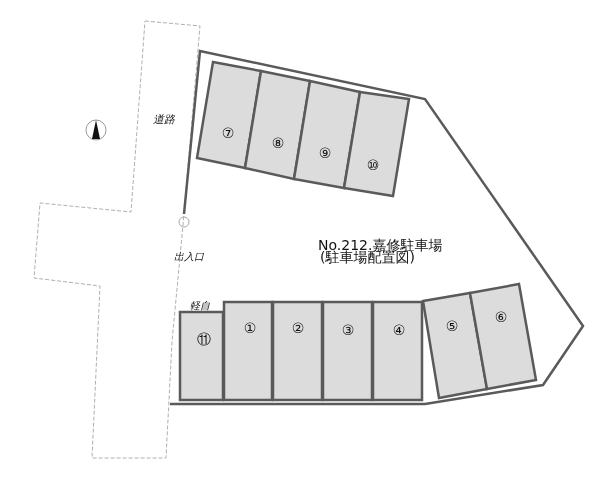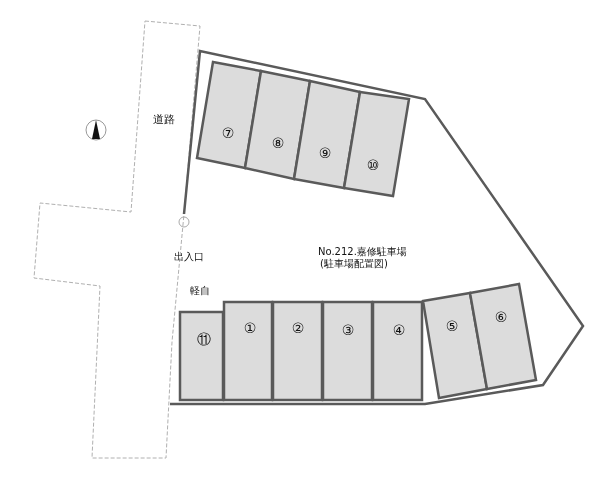--- a/index.html
+++ b/index.html
@@ -1,21 +1,21 @@
 <!DOCTYPE html>
 <html><head>
 <meta charset="utf-8">
 <style>
   html, body { margin:0; padding:0; background:#ffffff; }
   body { width:610px; height:480px; position:relative; overflow:hidden;
          font-family: "DejaVu Sans", "Liberation Sans", sans-serif; }
   #map { position:absolute; left:0; top:0; width:610px; height:480px; }
-  .lbl { position:absolute; color:#111; font-size:10px; white-space:nowrap; line-height:1; }
+  .lbl { position:absolute; color:#111; font-size:10px; white-space:nowrap; line-height:1;font-style:italic; }
   .num { position:absolute; font-size:14px; color:#111; transform:translate(-50%,-50%); line-height:1; }
-  .title { position:absolute; left:318px; top:246px; font-size:10px; color:#111; line-height:12px; white-space:nowrap; }
+  .title { position:absolute; left:318px; top:239px; font-size:14px; color:#111; line-height:12px; white-space:nowrap; }
   .title span { display:block; }
 </style>
 </head>
 <body>
 
 <svg id="map" viewBox="0 0 610 480" xmlns="http://www.w3.org/2000/svg">
 
   <polygon points="145,21 200,26 184,214 172,342 166,458 92,458 100,286 34,278 40,203 131,212" fill="none" stroke="#b0b0b0" stroke-width="1" stroke-dasharray="4,2"></polygon>
 
   <polyline points="184,214 200,51 425,99 583,326 543,385 425,404 170,404" fill="none" stroke="#5a5a5a" stroke-width="2.5" stroke-linejoin="miter"></polyline>
@@ -56,18 +56,18 @@
 <div class="num" style="left:204px;top:339px;">⑪</div>
 <div class="num" style="left:250px;top:328px;">①</div>
 <div class="num" style="left:298px;top:328px;">②</div>
 <div class="num" style="left:348px;top:330px;">③</div>
 <div class="num" style="left:399px;top:330px;">④</div>
 <div class="num" style="left:452px;top:326px;">⑤</div>
 <div class="num" style="left:501px;top:317px;">⑥</div>
 
 <div class="lbl" style="left:153px;top:114px;font-size:11px;">道路</div>
 <div class="lbl" style="left:174px;top:252px;">出入口</div>
-<div class="lbl" style="left:190px;top:286px;">軽自</div>
+<div class="lbl" style="left:190px;top:301px;">軽自</div>
 
 <div class="title">
   <span>No.212.嘉修駐車場</span>
   <span style="padding-left:2px;">(駐車場配置図)</span>
 </div>
 
 </body></html>

